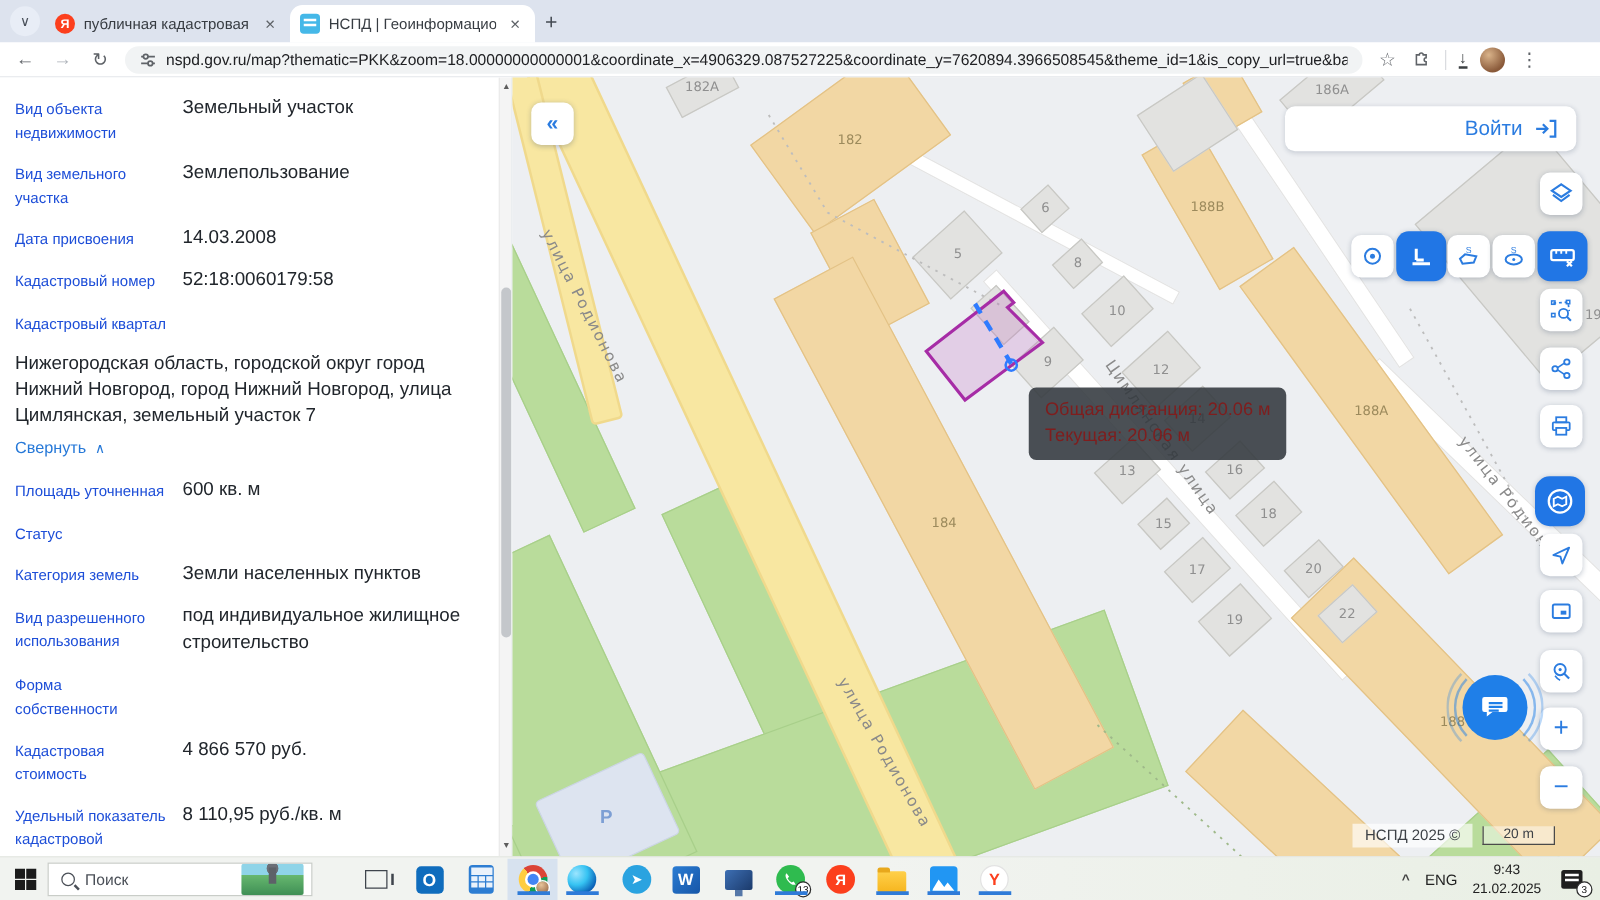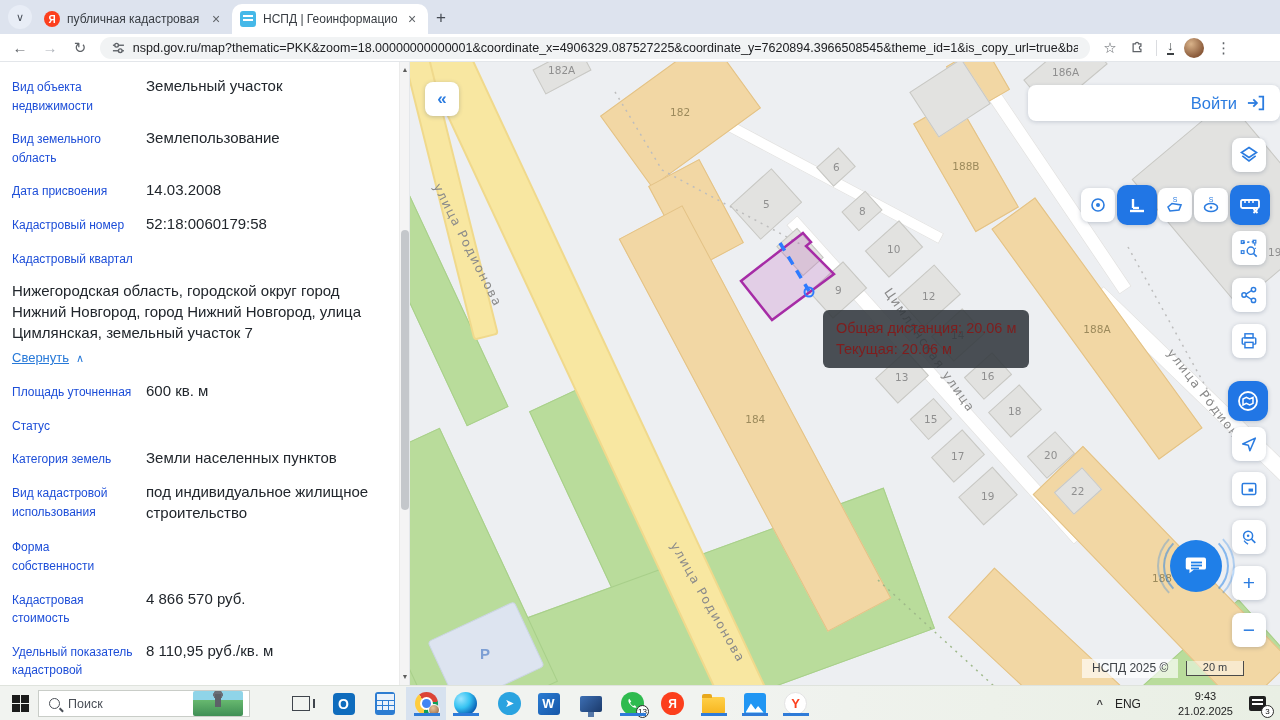--- a/index.html
+++ b/index.html
@@ -31,21 +31,21 @@
   .dl { position:relative; color:#3c4043; font-size:13px; cursor:pointer; padding-bottom:2px; border-bottom:2px solid #3c4043; line-height:11px; }
 
   
   .main { position:relative; width:1280px; height:623px; display:flex; }
 
   
   .panel { position:relative; width:410px; height:623px; background:#fff; border-right:1px solid #e4e7ea; padding:14px 18px 0 12px; overflow:hidden; }
   .prow { display:flex; gap:12px; margin-bottom:13px; }
   .plabel { width:122px; flex:0 0 122px; font-size:12px; line-height:1.55; color:#1d4ed8; padding-top:2px; }
   .pvalue { flex:1; font-size:15px; line-height:1.38; color:#21262c; }
-  .plink { color:#2779d8; font-size:13px; text-decoration:underline; cursor:pointer; display:inline-block; margin-top:6px; }
+  .plink { color:#2779d8; font-size:13px; cursor:pointer; display:inline-block; margin-top:6px; }
   .pcaret { color:#2779d8; font-size:11px; text-decoration:none; display:inline-block; margin-left:7px; }
   .pscroll { position:absolute; top:0; right:0; width:10px; height:623px; background:#f4f4f4; border-left:1px solid #ebebeb; }
   .ps-arrow { position:absolute; left:0; width:10px; height:12px; color:#5d5d5d; font-size:7px; text-align:center; line-height:12px; cursor:pointer; }
   .ps-thumb { position:absolute; left:1px; width:8px; background:#c4c7cb; border-radius:4px; cursor:pointer; }
 
   
   .map { position:relative; width:870px; height:623px; background:#edeff2; overflow:hidden; }
   .geo { position:absolute; }
   .g-green { background:#b9dc9b; border:1px solid #a8cf8a; }
   .g-road { background:#f8e7a1; border:2px solid #f0d98c; border-radius:4px; }
@@ -64,21 +64,21 @@
 
   .tooltip { position:absolute; left:413px; top:248px; background:rgba(50,56,62,0.88); color:#7f1d1d; border-radius:6px;
     padding:8px 13px; font-size:14.5px; line-height:1.45; white-space:nowrap; z-index:8; }
 
   .mbtn { position:absolute; width:34px; height:34px; background:#fff; border:none; border-radius:8px; box-shadow:0 1px 4px rgba(40,60,90,.25);
     display:flex; align-items:center; justify-content:center; color:#2b7ce0; cursor:pointer; z-index:10; }
   .mbtn.big { width:40px; height:40px; border-radius:10px; }
   .mbtn.active { background:#2176e5; color:#fff; }
   .mbtn svg { display:block; }
   .collapse-btn { left:15px; top:20px; font-size:17px; font-weight:bold; }
-  .loginbar { position:absolute; left:618px; top:23px; width:252px; height:36px; background:#fff; border-radius:8px;
+  .loginbar { position:absolute; left:618px; top:23px; width:233px; height:36px; background:#fff; border-radius:8px;
     box-shadow:0 1px 4px rgba(40,60,90,.2); display:flex; align-items:center; justify-content:flex-end; gap:9px; padding:0 14px;
     color:#2b7ce0; font-size:16.5px; cursor:pointer; z-index:10; }
   .chatfab { position:absolute; left:760px; top:478px; width:52px; height:52px; border-radius:50%; background:#1f7fe8;
     display:flex; align-items:center; justify-content:center; z-index:10; cursor:pointer; }
   .chatfab::before, .chatfab::after { content:""; position:absolute; border-radius:50%; border:2px solid transparent; }
   .chatfab::before { inset:-7px; border-left-color:rgba(31,127,232,.5); border-right-color:rgba(31,127,232,.5); }
   .chatfab::after { inset:-13px; border-left-color:rgba(31,127,232,.3); border-right-color:rgba(31,127,232,.3); }
   .attrib { position:absolute; left:672px; top:597px; height:19px; background:rgba(255,255,255,.65); color:#3d4146;
     font-size:12px; padding:2px 10px; z-index:9; }
   .scalebar { position:absolute; left:776px; top:599px; width:58px; height:15px; border-left:1.5px solid #4a4a4a; border-right:1.5px solid #4a4a4a;
@@ -118,21 +118,21 @@
   .badge { position:absolute; right:-4px; bottom:-2px; min-width:13px; height:13px; border-radius:50%; background:#fff; border:1px solid #2c2c2c; color:#111; font-size:8px; display:flex; align-items:center; justify-content:center; padding:0 1px; }
   .ico-ya { width:23px; height:23px; border-radius:50%; background:#fc3f1d; color:#fff; font-weight:bold; font-size:12px; display:flex; align-items:center; justify-content:center; }
   .ico-folder { width:23px; height:17px; border-radius:2px; background:linear-gradient(#ffd04a,#f6b51e); position:relative; margin-top:3px; }
   .ico-folder::before { content:""; position:absolute; left:0; top:-3px; width:10px; height:4px; border-radius:2px 2px 0 0; background:#e8a81c; }
   .ico-photos { width:22px; height:22px; border-radius:3px; background:#2196f3; position:relative; overflow:hidden; }
   .ico-photos::after { content:""; position:absolute; left:2px; bottom:2px; width:18px; height:10px; background:#fff; clip-path:polygon(0 100%,30% 10%,55% 70%,70% 35%,100% 100%); }
   .ico-yb { width:23px; height:23px; border-radius:50%; background:#fff; border:1px solid #e3e3e3; color:#fc3f1d; font-weight:bold; font-size:13px; display:flex; align-items:center; justify-content:center; }
   .tray { position:absolute; right:0; top:0; height:35px; display:flex; align-items:center; gap:12px; padding-right:10px; }
   .tray-chev { color:#444; font-size:11px; font-weight:bold; cursor:pointer; }
   .tray-lang { font-size:12px; color:#222; cursor:pointer; }
-  .tray-clock { font-size:11px; color:#222; text-align:center; line-height:1.3; cursor:pointer;margin-left:25px; }
+  .tray-clock { font-size:11px; color:#222; text-align:center; line-height:1.3; cursor:pointer; }
   .ico-notif { width:17px; height:15px; background:#1f1f1f; border-radius:2px; position:relative; }
   .ico-notif::before { content:""; position:absolute; left:3px; top:3px; right:3px; height:2px; background:#fff; box-shadow:0 4px 0 #fff; }
 </style>
 </head>
 <body>
 
 <div>
   <div class="tabstrip">
     <div class="tab-chevron">∨</div>
     <div class="tab">
@@ -175,21 +175,21 @@
 
 <div class="main">
 
   <aside class="panel">
     <div id="panel-rows">
         <div class="prow">
           <div class="plabel">Вид объекта недвижимости</div>
           <div class="pvalue">Земельный участок</div>
         </div>
         <div class="prow">
-          <div class="plabel">Вид земельного область</div>
+          <div class="plabel">Вид земельного участка</div>
           <div class="pvalue">Землепользование</div>
         </div>
         <div class="prow">
           <div class="plabel">Дата присвоения</div>
           <div class="pvalue">14.03.2008</div>
         </div>
         <div class="prow">
           <div class="plabel">Кадастровый номер</div>
           <div class="pvalue">52:18:0060179:58</div>
         </div>
@@ -204,21 +204,21 @@
           <div class="pvalue">600 кв. м</div>
         </div>
         <div class="prow">
           <div class="plabel">Статус</div>
         </div>
         <div class="prow">
           <div class="plabel">Категория земель</div>
           <div class="pvalue">Земли населенных пунктов</div>
         </div>
         <div class="prow">
-          <div class="plabel">Вид кадастровой использования</div>
+          <div class="plabel">Вид разрешенного использования</div>
           <div class="pvalue">под индивидуальное жилищное строительство</div>
         </div>
         <div class="prow">
           <div class="plabel">Форма собственности</div>
         </div>
         <div class="prow">
           <div class="plabel">Кадастровая стоимость</div>
           <div class="pvalue">4 866 570 руб.</div>
         </div>
         <div class="prow">

